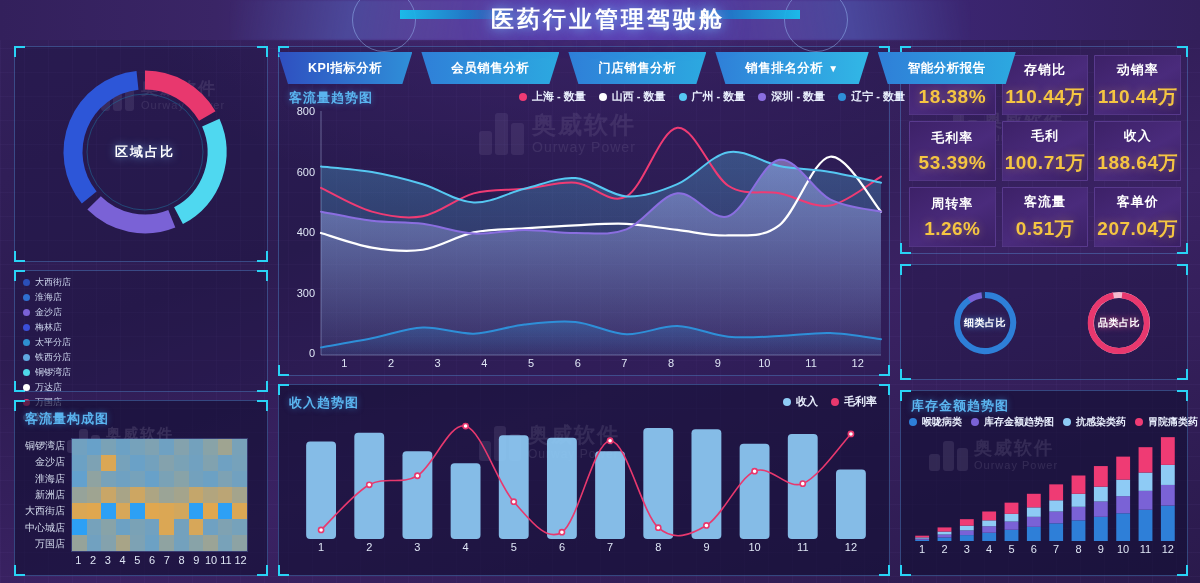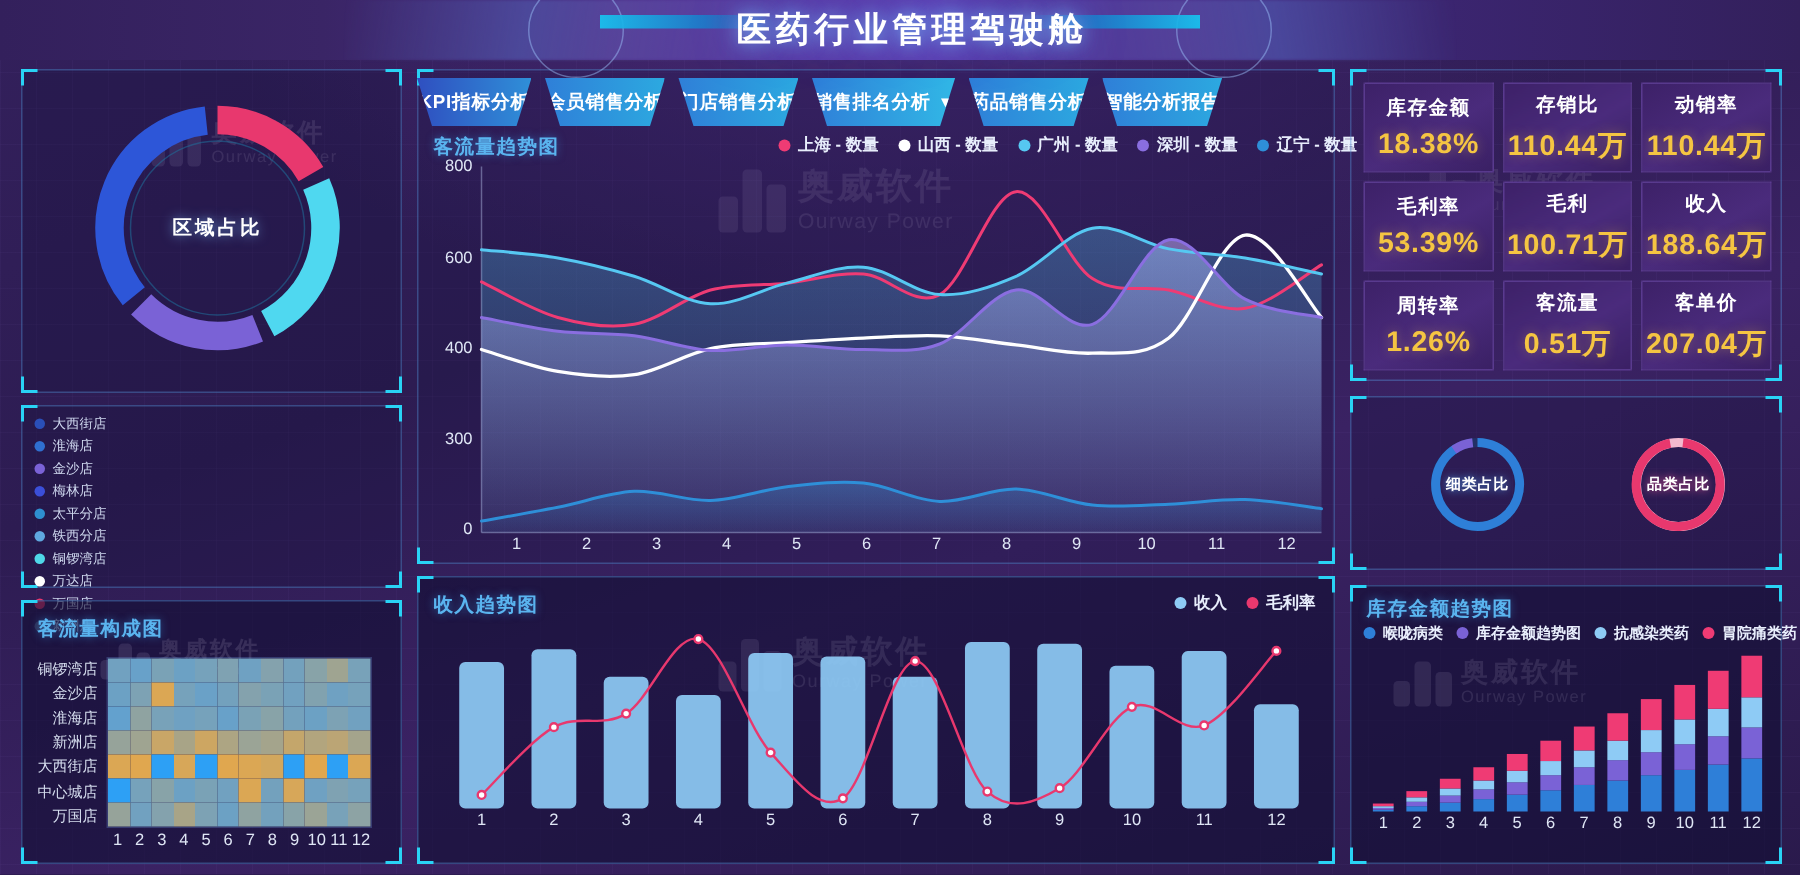--- a/index.html
+++ b/index.html
@@ -74,21 +74,21 @@
   
   .wm { position:absolute; pointer-events:none; opacity:.10; user-select:none; }
   .wm .wm-logo { display:flex; align-items:flex-end; gap:3px; height:34px; }
   .wm .wm-logo i { display:block; width:9px; background:#cfc6e8; border-radius:3px; }
   .wm .wm-txt { font-size:17px; font-weight:700; color:#e6dff6; letter-spacing:2px; line-height:1.15; }
   .wm .wm-sub { font-size:11px; color:#e6dff6; letter-spacing:1px; }
 
   
   .tabs { position:absolute; left:278px; top:52px; display:flex; gap:9px; z-index:5; }
   .tab {
-    position:relative; height:32px; padding:0 1px; display:flex; align-items:center; gap:5px;
+    position:relative; height:32px; padding:0 30px; display:flex; align-items:center; gap:5px;
     color:#ffffff; font-size:12.5px; font-weight:700; letter-spacing:.5px;
     background: linear-gradient(90deg,#2f7fd8 0%, #2ca9e0 100%);
     clip-path: polygon(0 0, 100% 0, calc(100% - 10px) 100%, 10px 100%);
     cursor:pointer;
   }
   .tab.t1 { background: linear-gradient(90deg,#2f4fc0 0%, #2f8fd8 100%); }
   .tab.t4 { background: linear-gradient(90deg,#2f7fd8 0%, #31b8e6 100%); }
   .caret { font-size:10px; color:#ffffff; }
 
   
@@ -162,23 +162,20 @@
     </div>
     <div class="tab">
       <span>会员销售分析</span>
     </div>
     <div class="tab">
       <span>门店销售分析</span>
     </div>
     <div class="tab t4">
       <span>销售排名分析</span>
       <span class="caret">▼</span>
-    </div>
-    <div class="tab">
-      <span>药品销售分析</span>
     </div>
     <div class="tab">
       <span>智能分析报告</span>
     </div>
   </div>
 
   <div class="panel" style="left:14px; top:46px; width:254px; height:216px;">
     <i class="c tl"></i>
       <i class="c tr"></i>
       <i class="c bl"></i>

